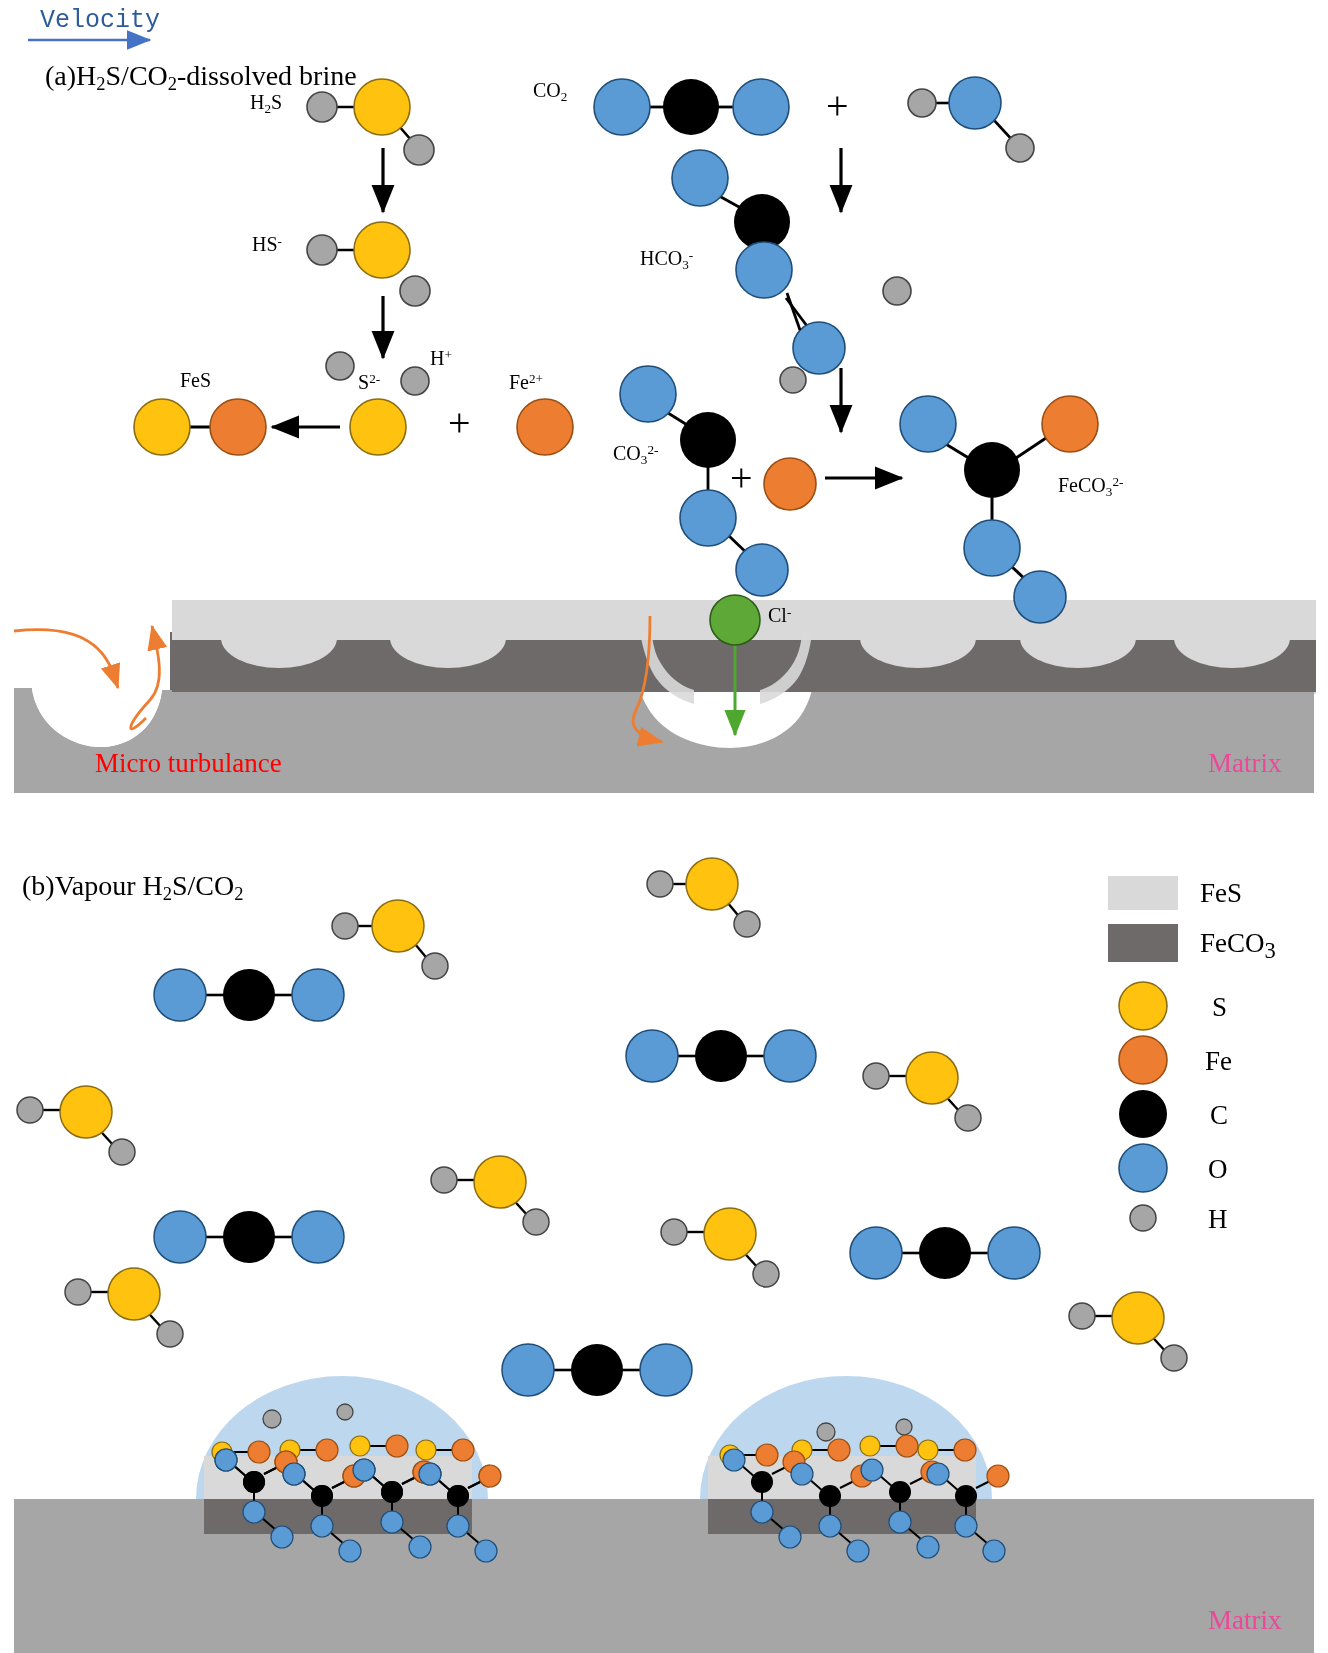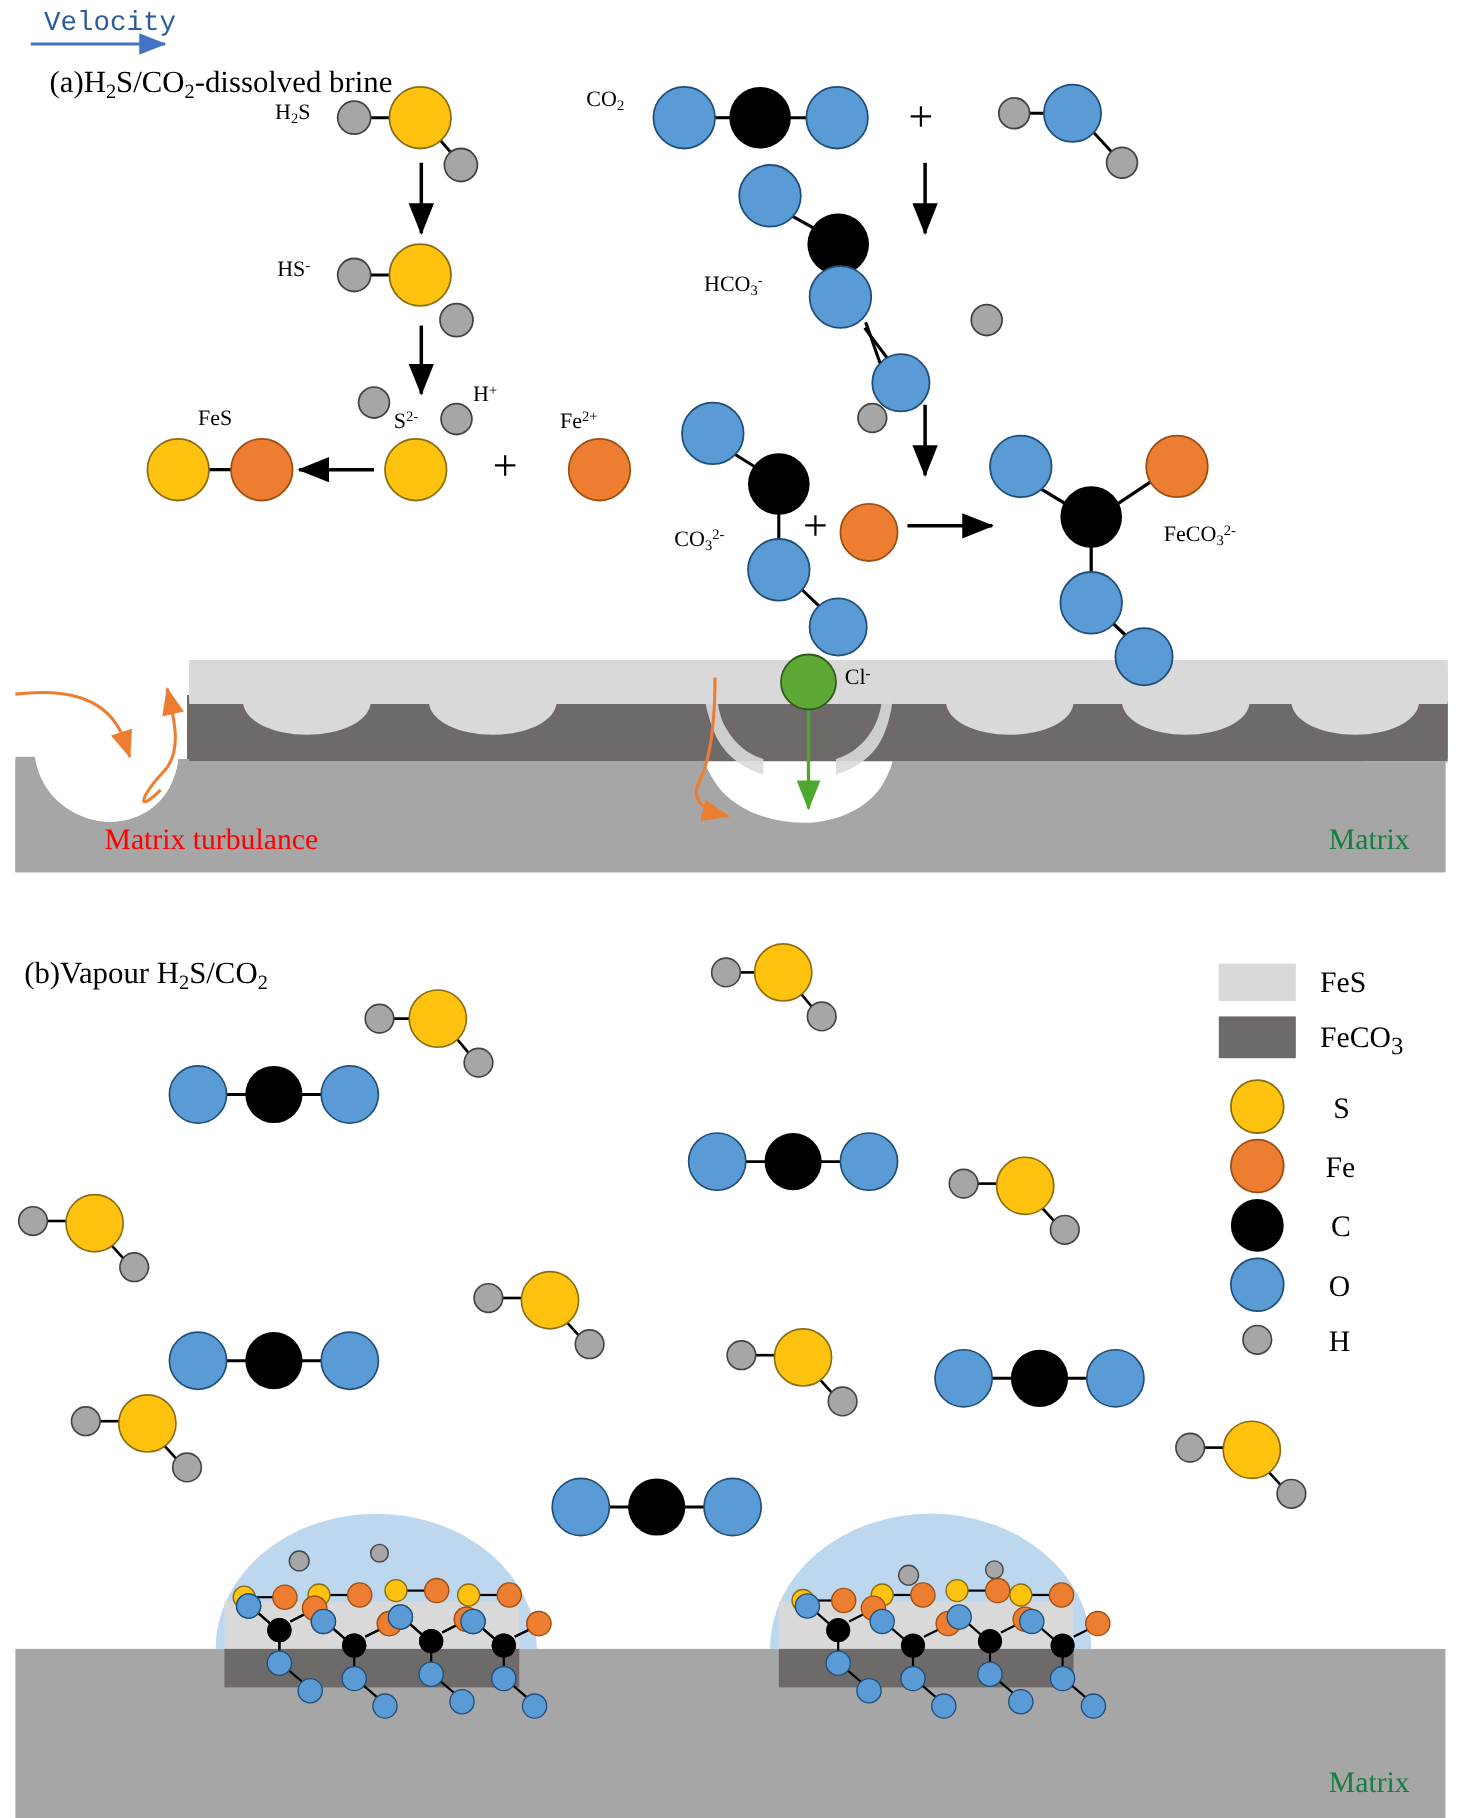--- a/index.html
+++ b/index.html
@@ -7,21 +7,21 @@
        font-family:"Liberation Serif","DejaVu Serif",serif;color:#000;overflow:hidden;}
   .stage{position:absolute;inset:0;}
   svg{position:absolute;top:0;left:0;width:1328px;height:1653px;overflow:visible;}
   .lbl{position:absolute;white-space:nowrap;font-size:20px;line-height:1;}
   .lbl sub{font-size:0.66em;vertical-align:-0.28em;}
   .lbl sup{font-size:0.66em;vertical-align:0.45em;}
   .title{font-size:28px;}
   .velocity{position:absolute;font-family:Liberation Mono, monospace;
             font-size:25px;color:#2E5C9A;}
   .turb{position:absolute;font-size:27px;color:#FF0000;}
-  .matrix{position:absolute;font-size:27px;color:#15803d;}
+  .matrix{position:absolute;font-size:27px;color:#ec4899;}
   .lg-txt{position:absolute;font-size:27px;}
 </style>
 </head>
 <body>
 
 <div class="stage">
 
 <svg viewBox="0 0 1328 1653">
   <defs>
     <marker id="ah" markerWidth="10" markerHeight="10" refX="8.5" refY="3.6" orient="auto" markerUnits="strokeWidth">
@@ -557,35 +557,35 @@
     <circle cx="1143" cy="1218" r="13" fill="#A6A6A6" stroke="#444" stroke-width="1.5"></circle>
   </g>
 </svg>
 
 <div class="velocity" style="left:40px;top:6px;">Velocity</div>
 
 <div class="lbl title" style="left:22px;top:62px;margin-left:23px;">(a)H<sub>2</sub>S/CO<sub>2</sub>-dissolved brine</div>
 
 <div class="lbl title" style="left:22px;top:872px;">(b)Vapour H<sub>2</sub>S/CO<sub>2</sub></div>
 
-<div class="turb" style="left:95px;top:748px;">Matrix turbulance</div>
+<div class="turb" style="left:95px;top:748px;">Micro turbulance</div>
 
 <div class="matrix" style="left:1208px;top:748px;">Matrix</div>
 
 <div class="matrix" style="left:1208px;top:1605px;">Matrix</div>
 
 <div class="lbl" style="left:250px;top:92px;">H<sub>2</sub>S</div>
 <div class="lbl" style="left:252px;top:234px;">HS<sup>-</sup></div>
 <div class="lbl" style="left:180px;top:370px;">FeS</div>
 <div class="lbl" style="left:358px;top:372px;">S<sup>2-</sup></div>
 <div class="lbl" style="left:430px;top:348px;">H<sup>+</sup></div>
 <div class="lbl" style="left:509px;top:372px;">Fe<sup>2+</sup></div>
 <div class="lbl" style="left:533px;top:80px;text-align:right;">CO<sub>2</sub></div>
 <div class="lbl" style="left:640px;top:248px;text-align:center;">HCO<sub>3</sub><sup>-</sup></div>
-<div class="lbl" style="left:613px;top:443px;margin-top:36px;">CO<sub>3</sub><sup>2-</sup></div>
+<div class="lbl" style="left:613px;top:443px;">CO<sub>3</sub><sup>2-</sup></div>
 <div class="lbl" style="left:1058px;top:475px;">FeCO<sub>3</sub><sup>2-</sup></div>
 <div class="lbl" style="left:768px;top:605px;">Cl<sup>-</sup></div>
 
 <div class="lbl" style="left:448px;top:403px;font-size:40px;">+</div>
 <div class="lbl" style="left:826px;top:86px;font-size:40px;">+</div>
 <div class="lbl" style="left:730px;top:458px;font-size:40px;">+</div>
 
 <div class="lg-txt" style="left:1200px;top:878px;">FeS</div>
 <div class="lg-txt" style="left:1200px;top:928px;">FeCO<sub>3</sub></div>
 <div class="lg-txt" style="left:1212px;top:992px;">S</div>

